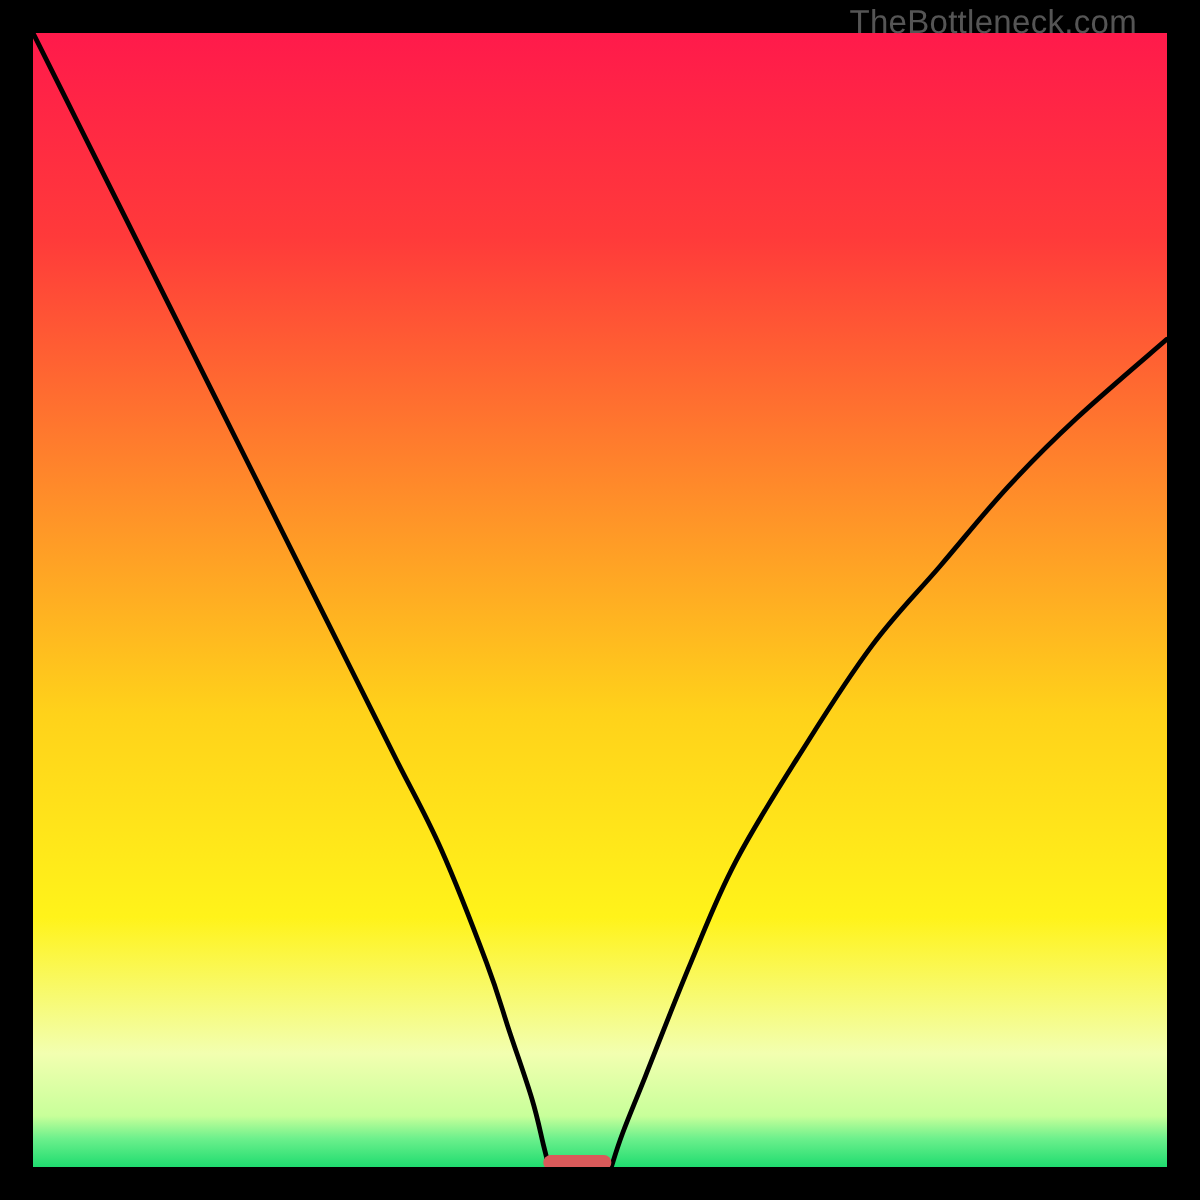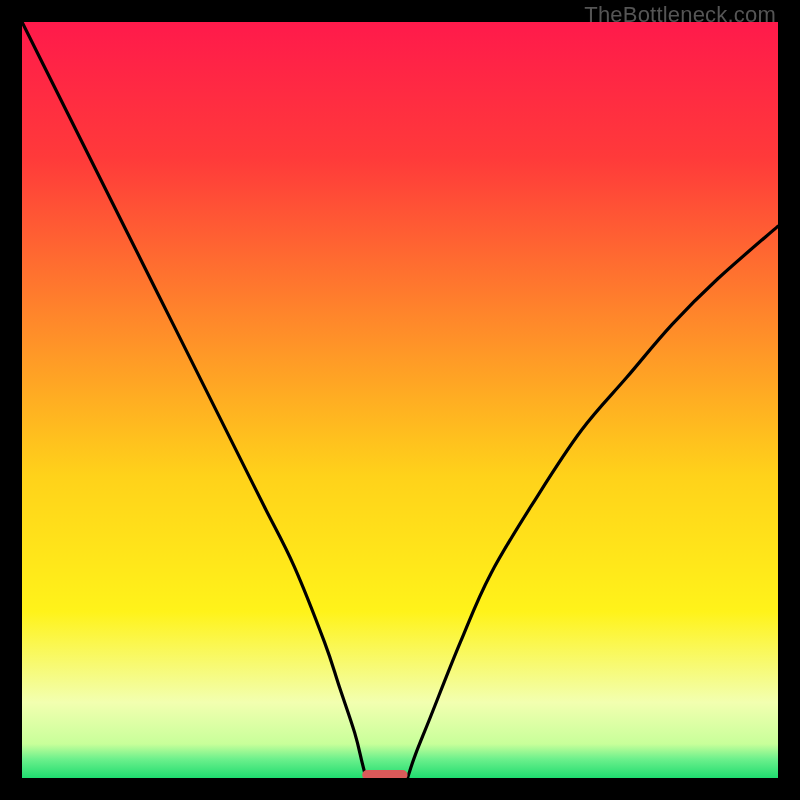--- a/index.html
+++ b/index.html
@@ -22,21 +22,21 @@
   .plot {
     position: absolute;
     left: 0;
     top: 0;
     width: 756px;
     height: 756px;
   }
   .watermark {
     position: absolute;
     top: 2px;
-    right: 24px;
+    right: 42px;
     color: #555;
     font-size: 22px;
     font-weight: 500;
     letter-spacing: 0.2px;
   }
   svg { display: block; }
 </style>
 </head>
 <body>
 

